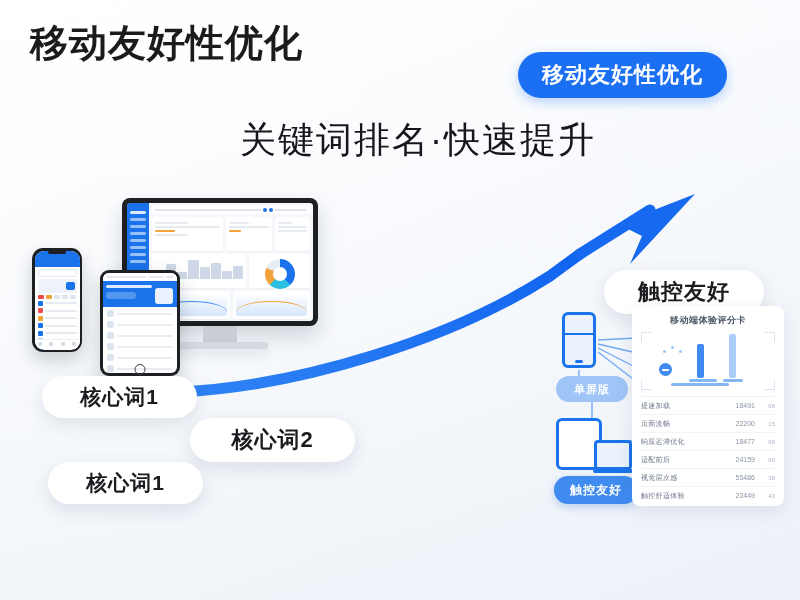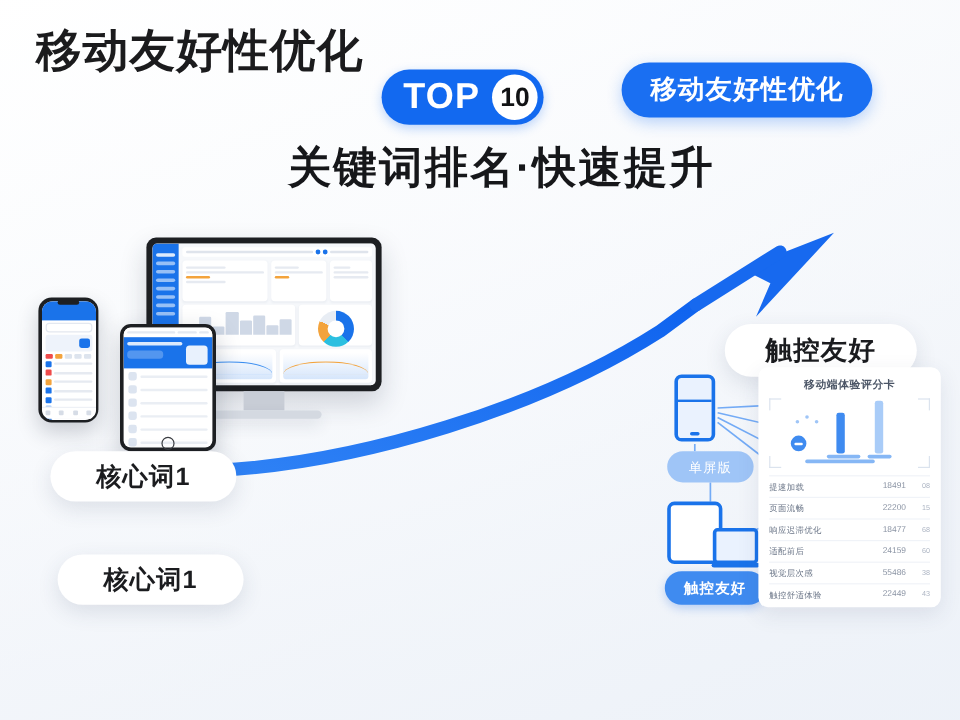--- a/index.html
+++ b/index.html
@@ -48,21 +48,21 @@
   .pill-blue{
     left:518px;top:52px;
     height:46px;display:flex;align-items:center;justify-content:center;
     padding:0 24px;border-radius:23px;
     background:#1a6ff2;
     color:#ffffff;font-size:22px;font-weight:700;letter-spacing:1px;
     box-shadow:0 4px 12px rgba(26,111,242,.30);
   }
   .h-sub{
     left:0;right:0;top:122px;text-align:center;
-    font-size:36px;font-weight:700;color:#16171a;letter-spacing:2px;line-height:1;padding-left:36px;
+    font-size:36px;font-weight:400;color:#16171a;letter-spacing:2px;line-height:1;padding-left:36px;
   }
 
   
   .devices{left:24px;top:190px;width:320px;height:200px;}
 
   .monitor{position:absolute;left:98px;top:8px;width:196px;}
   .mon-bezel{
     width:196px;height:128px;background:#1d1f22;border-radius:8px;
     padding:5px;box-sizing:border-box;
     box-shadow:0 10px 22px rgba(30,40,60,.18);
@@ -176,21 +176,21 @@
   }
   .dg-lap{
     position:absolute;left:46px;top:140px;width:38px;height:30px;
     border:3px solid #1a73ea;border-radius:4px;background:#eaf2fe;box-sizing:border-box;
   }
   .dg-lap:after{content:"";position:absolute;left:-4px;right:-4px;bottom:-6px;height:4px;
     border-radius:2px;background:#1a73ea;}
   .dg-chip{
     position:absolute;left:8px;top:76px;width:72px;height:26px;border-radius:13px;
     background:#9fc5f7;display:flex;align-items:center;justify-content:center;
-    color:#ffffff;font-size:11px;font-weight:400;letter-spacing:1px;
+    color:#ffffff;font-size:11px;font-weight:700;letter-spacing:1px;
   }
   .dg-chip2{
     position:absolute;left:6px;top:176px;width:84px;height:28px;border-radius:14px;
     background:#3f8bf0;display:flex;align-items:center;justify-content:center;
     color:#ffffff;font-size:12px;font-weight:700;letter-spacing:1px;
     box-shadow:0 3px 8px rgba(38,112,228,.28);
   }
   .dg-card{
     position:absolute;left:84px;top:6px;width:152px;height:200px;
     background:#ffffff;border-radius:8px;
@@ -223,24 +223,20 @@
     font-size:25px;font-weight:700;color:#1b1c1f;letter-spacing:2px;
   }
 </style>
 </head>
 <body>
 
 <div id="stage">
 
   <div class="lay h-title">移动友好性优化</div>
 
-  <div class="lay top-badge">
-    <span class="tb-word">TOP</span>
-    <span class="tb-num">10</span>
-  </div>
 
   <div class="lay pill-blue">移动友好性优化</div>
 
   <div class="lay h-sub">关键词排名·快速提升</div>
 
   <div class="lay devices">
 
     <div class="monitor">
       <div class="mon-bezel">
         <div class="mon-screen">
@@ -408,20 +404,21 @@
         <stop offset="0" stop-color="#2f82f5"></stop>
         <stop offset="1" stop-color="#0f63ef"></stop>
       </linearGradient>
     </defs>
     <path d="M30 212 C 150 206, 300 160, 400 96 L 430 74" fill="none" stroke="url(#agrad)" stroke-width="11" stroke-linecap="round"></path>
     <path d="M545 14 L 468 44 L 492 56 L 480 84 Z" fill="#1769ef"></path>
     <path d="M430 74 L 500 30" fill="none" stroke="#1769ef" stroke-width="11" stroke-linecap="round"></path>
   </svg>
 
   <div class="lay kw kw1">核心词1</div>
+  <div class="lay kw kw2">核心词2</div>
   <div class="lay kw kw3">核心词1</div>
 
   <div class="lay kw kw-touch">触控友好</div>
 
   <div class="lay diagram">
 
     <svg style="position:absolute;left:0;top:0;width:244px;height:215px" viewBox="0 0 244 215">
       <g stroke="#5d9ef5" stroke-width="1.4" fill="none" opacity=".85">
         <line x1="50" y1="40" x2="128" y2="36"></line>
         <line x1="50" y1="44" x2="128" y2="62"></line>

